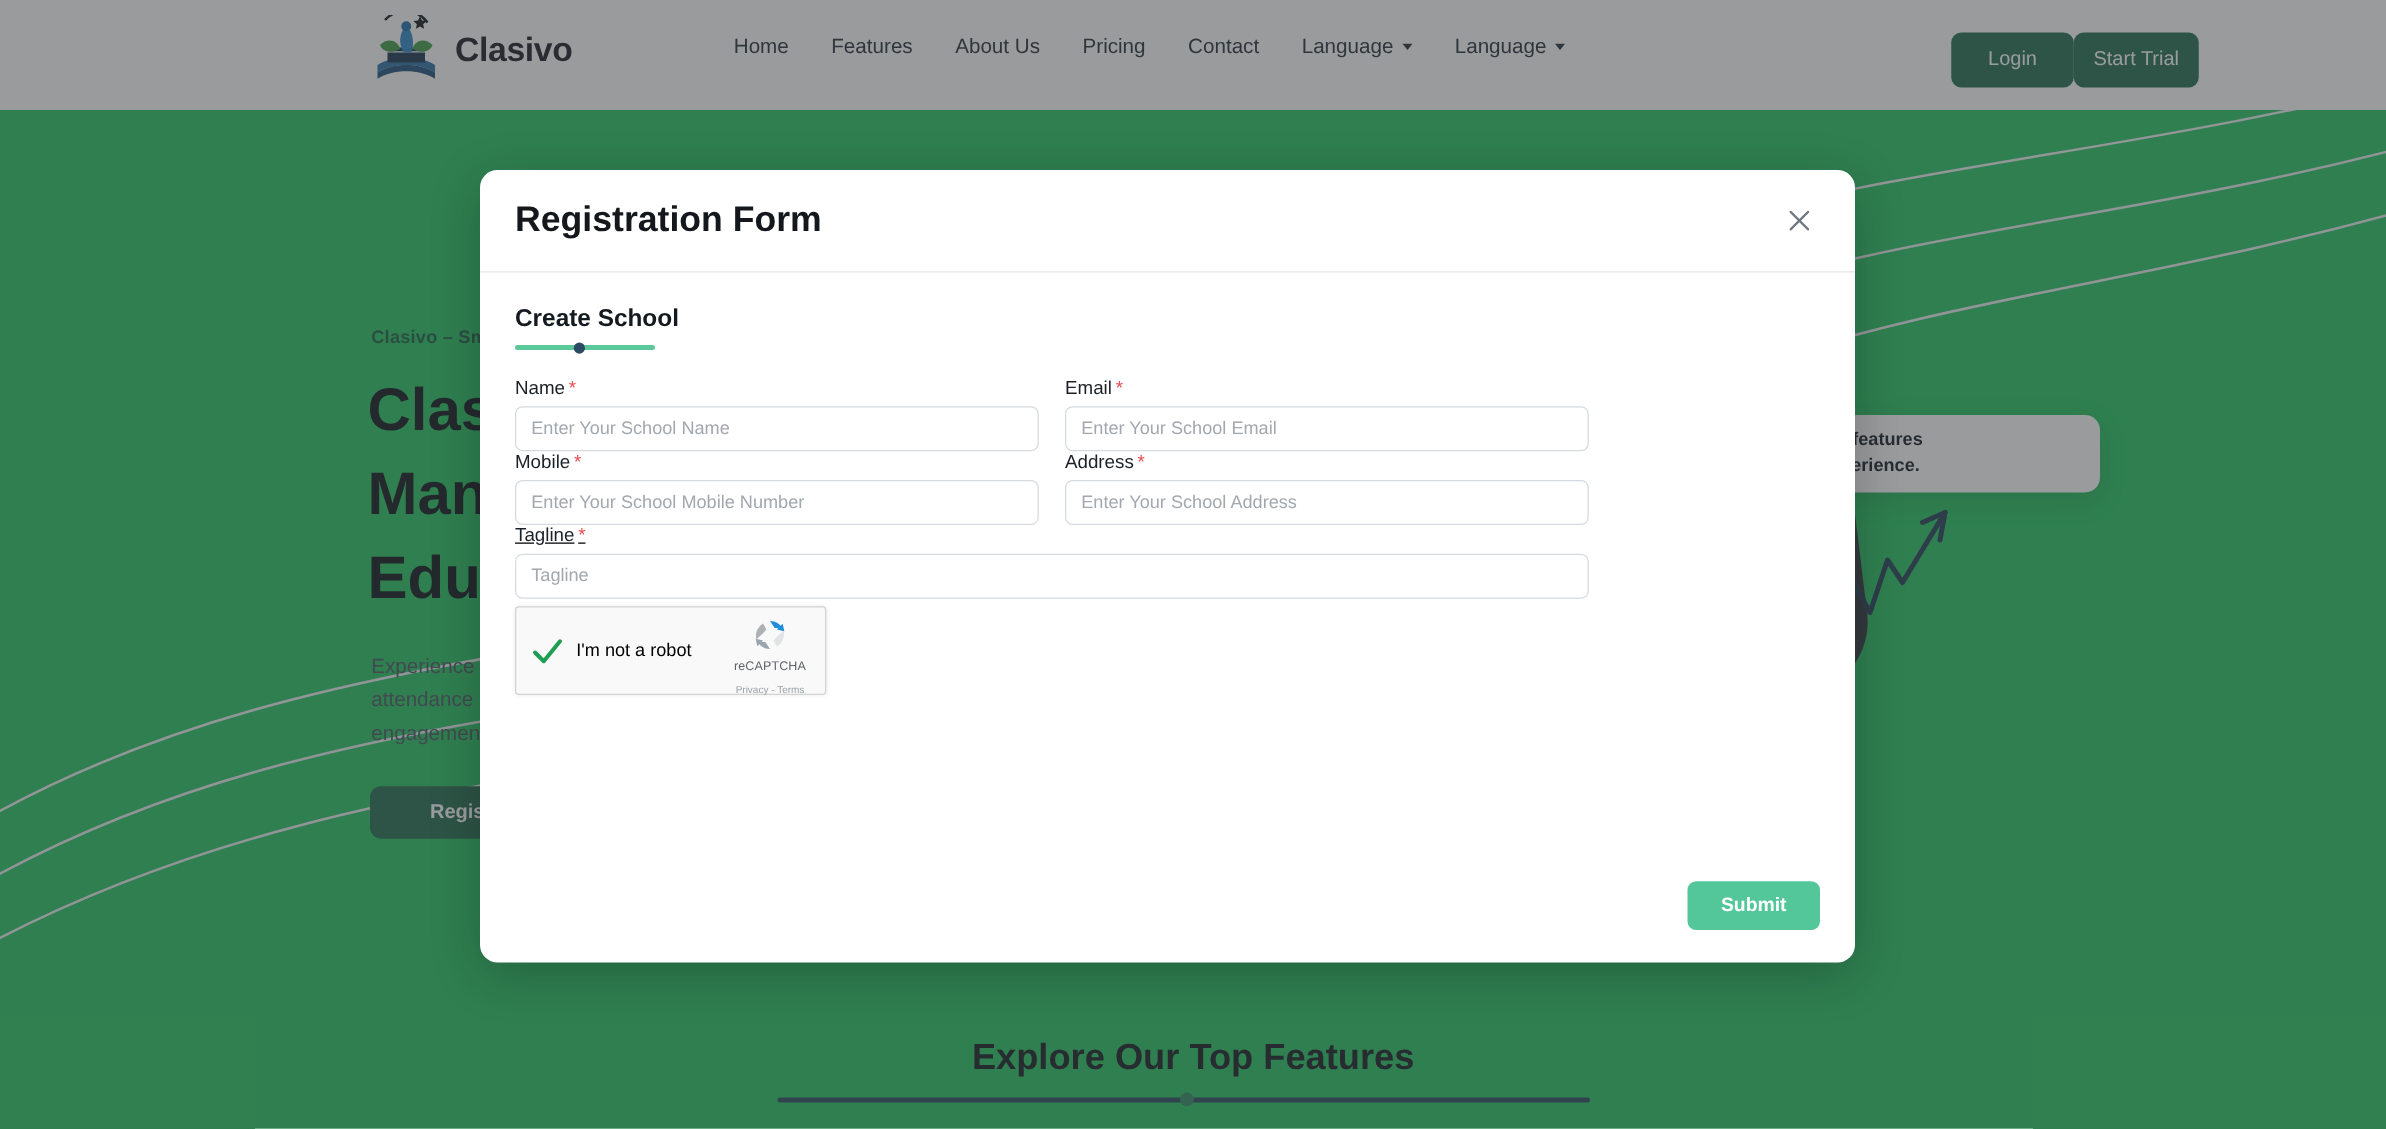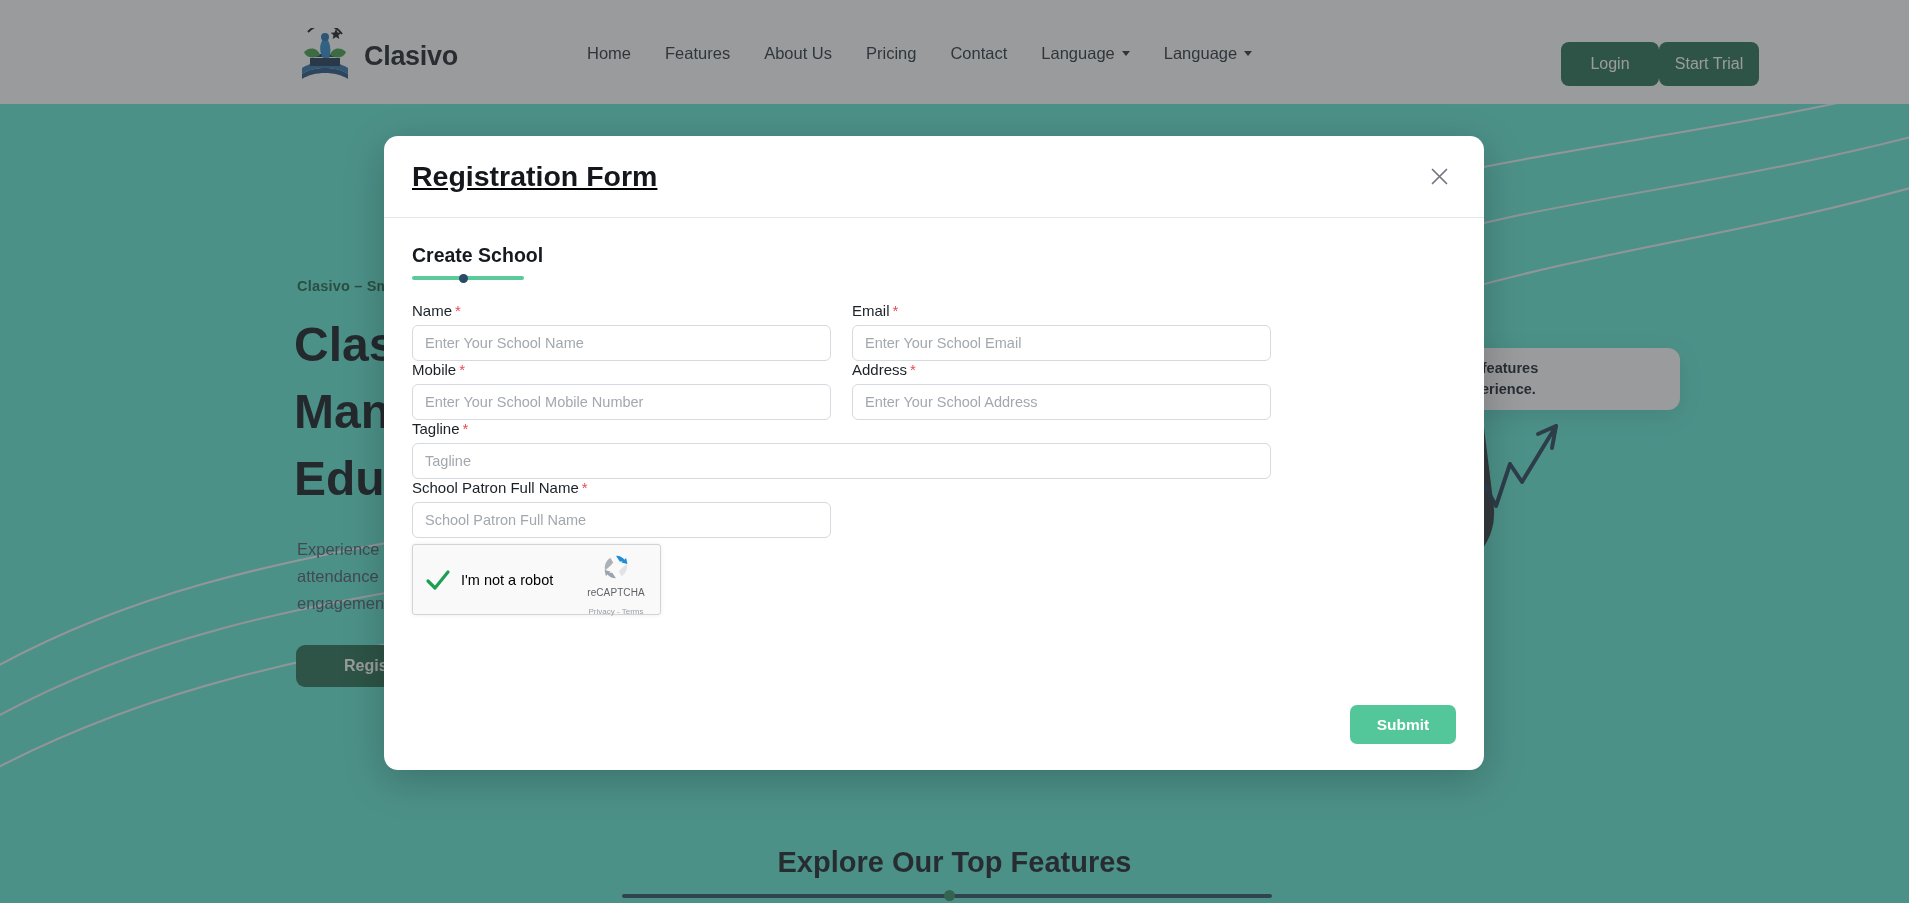--- a/index.html
+++ b/index.html
@@ -6,21 +6,21 @@
   html, body {
     width: 1909px; height: 903px;
     font-family: "Liberation Sans", sans-serif;
     overflow: hidden;
     background: #ffffff;
   }
 
   #page { position: relative; width: 1909px; height: 903px; background: #ffffff; }
 
   
-  #bg-page { position: absolute; inset: 0; background: #5eead4; margin-top: 16px; }
+  #bg-page { position: absolute; inset: 0; background: #22c55e; }
 
   
   .navbar {
     position: absolute; top: 0; left: 0; width: 1909px; height: 88px;
     background: #ffffff; display: flex; align-items: center;
   }
   .brand { position: absolute; left: 296px; top: 12px; display: flex; align-items: center; gap: 10px; }
   .brand-logo { width: 58px; height: 56px; position: relative; }
   .brand-name {
     font-size: 27px; font-weight: bold; color: #16181c; letter-spacing: -0.3px;
@@ -104,21 +104,21 @@
   
   #modal {
     position: absolute; left: 384px; top: 136px; width: 1100px; height: 634px;
     background: #ffffff; border-radius: 14px; z-index: 60;
     box-shadow: 0 10px 40px rgba(0,0,0,0.22);
     display: flex; flex-direction: column;
   }
   .modal-header {
     height: 82px; border-bottom: 1px solid #e4e6e9;
     display: flex; align-items: center; justify-content: space-between;
-    padding: 0 28px 0 28px; flex: none; text-decoration: underline;
+    padding: 0 28px 0 28px; flex: none;
   }
   .modal-title { font-size: 28.5px; font-weight: bold; color: #14181c; }
   .close-btn {
     width: 34px; height: 34px; border: none; background: transparent; cursor: pointer;
     display: flex; align-items: center; justify-content: center;
   }
   .modal-body { padding: 26px 28px 0 28px; flex: 1; position: relative; }
 
   .step-tab { display: inline-block; }
   .step-tab-label { font-size: 19.5px; font-weight: 600; color: #141a1f; display: block; }
@@ -129,21 +129,21 @@
   .step-progress-dot {
     position: absolute; left: 52px; top: -2.5px; width: 9px; height: 9px;
     border-radius: 50%; background: #2b4a63;
   }
 
   .form-grid {
     margin-top: 22px;
     display: grid; grid-template-columns: 419px 419px; column-gap: 21px; row-gap: 0px;
   }
   .field { }
-  .field.full { grid-column: 1 / span 2; }
+  .field.full { grid-column: 1 / span 2; text-decoration: underline; }
   .field-label {
     display: block; font-size: 15px; color: #1b2127; margin-bottom: 6px; font-weight: 400;
   }
   .req { color: #e74c50; margin-left: 3px; }
   .field-input {
     width: 100%; height: 36px; border: 1px solid #d6dade; border-radius: 6px;
     padding: 0 12px; font-size: 14.5px; color: #1b2127; background: #ffffff;
     font-family: "Liberation Sans", sans-serif;
   }
   .field-input::placeholder { color: #a2a8ae; }
@@ -305,26 +305,20 @@
           <input class="field-input" type="text" placeholder="Enter Your School Address" style="">
         </div>
 
         <div class="field full">
           <label class="field-label">
             <span>Tagline</span><span class="req">*</span>
           </label>
           <input class="field-input" type="text" placeholder="Tagline" style="">
         </div>
 
-        <div class="field">
-          <label class="field-label">
-            <span>School Patron Full Name</span><span class="req">*</span>
-          </label>
-          <input class="field-input" type="text" placeholder="School Patron Full Name" style="">
-        </div>
       </div>
 
       
       <div class="recaptcha">
         <span class="rc-check">
           <svg width="26" height="22" viewBox="0 0 26 22">
             <path d="M3 12 L 10 19 L 23 3" stroke="#1e9e52" stroke-width="3.2" fill="none" stroke-linecap="round" stroke-linejoin="round"></path>
           </svg>
         </span>
         <span class="rc-label">I'm not a robot</span>

